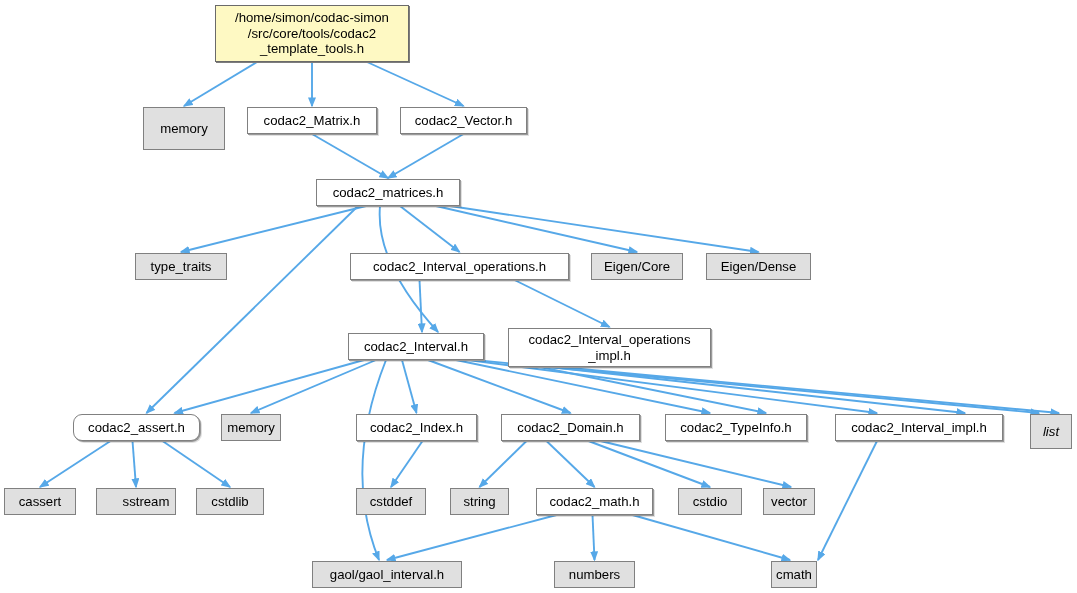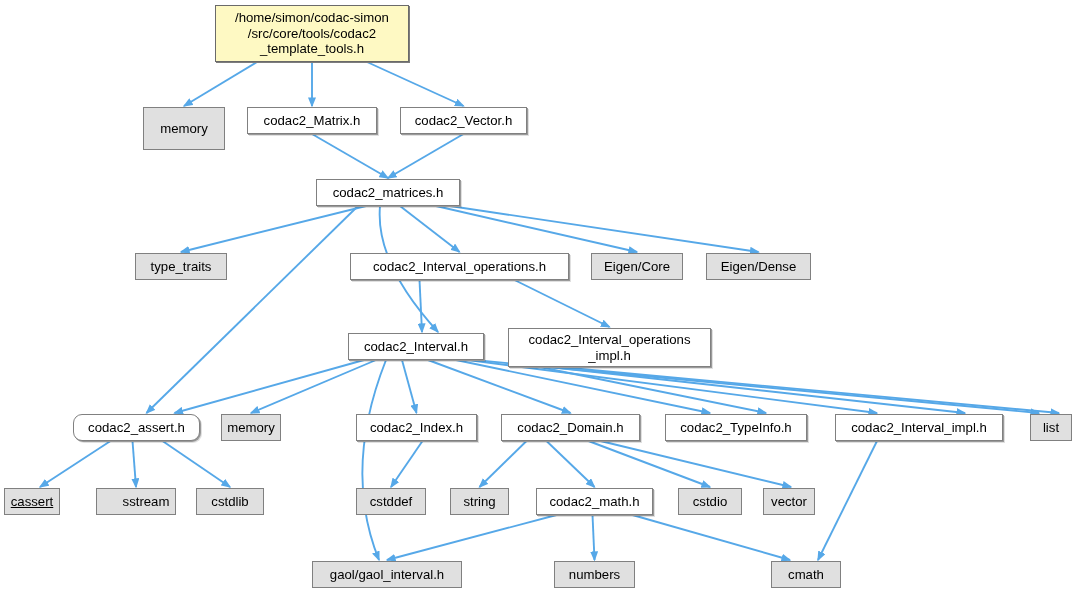--- a/index.html
+++ b/index.html
@@ -79,26 +79,26 @@
       <div class="node sys" style="left: 706px; top: 253px; width: 105px; height: 27px;"><span class="lbl">Eigen/Dense</span></div>
       <div class="node hdr" style="left: 348px; top: 333px; width: 136px; height: 27px;"><span class="lbl">codac2_Interval.h</span></div>
       <div class="node hdr" style="left: 508px; top: 328px; width: 203px; height: 39px;"><span class="lbl">codac2_Interval_operations
 _impl.h</span></div>
       <div class="node hdr" style="left: 73px; top: 414px; width: 127px; height: 27px; border-radius: 9px;"><span class="lbl">codac2_assert.h</span></div>
       <div class="node sys" style="left: 221px; top: 414px; width: 60px; height: 27px;"><span class="lbl">memory</span></div>
       <div class="node hdr" style="left: 356px; top: 414px; width: 121px; height: 27px;"><span class="lbl">codac2_Index.h</span></div>
       <div class="node hdr" style="left: 501px; top: 414px; width: 139px; height: 27px;"><span class="lbl">codac2_Domain.h</span></div>
       <div class="node hdr" style="left: 665px; top: 414px; width: 142px; height: 27px;"><span class="lbl">codac2_TypeInfo.h</span></div>
       <div class="node hdr" style="left: 835px; top: 414px; width: 168px; height: 27px;"><span class="lbl">codac2_Interval_impl.h</span></div>
-      <div class="node sys" style="left: 1030px; top: 414px; width: 42px; height: 27px;"><span class="lbl">list</span></div>
-      <div class="node sys" style="left: 4px; top: 488px; width: 56px; height: 27px; text-decoration: underline;"><span class="lbl">cassert</span></div>
+      <div class="node sys" style="left: 1030px; top: 414px; width: 42px; height: 35px; font-style: italic;"><span class="lbl">list</span></div>
+      <div class="node sys" style="left: 4px; top: 488px; width: 72px; height: 27px;"><span class="lbl">cassert</span></div>
       <div class="node sys" style="left: 96px; top: 488px; width: 80px; height: 27px; padding-left: 20px;"><span class="lbl">sstream</span></div>
       <div class="node sys" style="left: 196px; top: 488px; width: 68px; height: 27px;"><span class="lbl">cstdlib</span></div>
       <div class="node sys" style="left: 356px; top: 488px; width: 70px; height: 27px;"><span class="lbl">cstddef</span></div>
       <div class="node sys" style="left: 450px; top: 488px; width: 59px; height: 27px;"><span class="lbl">string</span></div>
       <div class="node hdr" style="left: 536px; top: 488px; width: 117px; height: 27px;"><span class="lbl">codac2_math.h</span></div>
       <div class="node sys" style="left: 678px; top: 488px; width: 64px; height: 27px;"><span class="lbl">cstdio</span></div>
       <div class="node sys" style="left: 763px; top: 488px; width: 52px; height: 27px;"><span class="lbl">vector</span></div>
       <div class="node sys" style="left: 312px; top: 561px; width: 150px; height: 27px;"><span class="lbl">gaol/gaol_interval.h</span></div>
       <div class="node sys" style="left: 554px; top: 561px; width: 81px; height: 27px;"><span class="lbl">numbers</span></div>
-      <div class="node sys" style="left: 771px; top: 561px; width: 70px; height: 27px;"><span class="lbl">cmath</span></div>
+      <div class="node sys" style="left: 771px; top: 561px; width: 46px; height: 27px;"><span class="lbl">cmath</span></div>
     </div>
 </div>
 
 </body></html>

